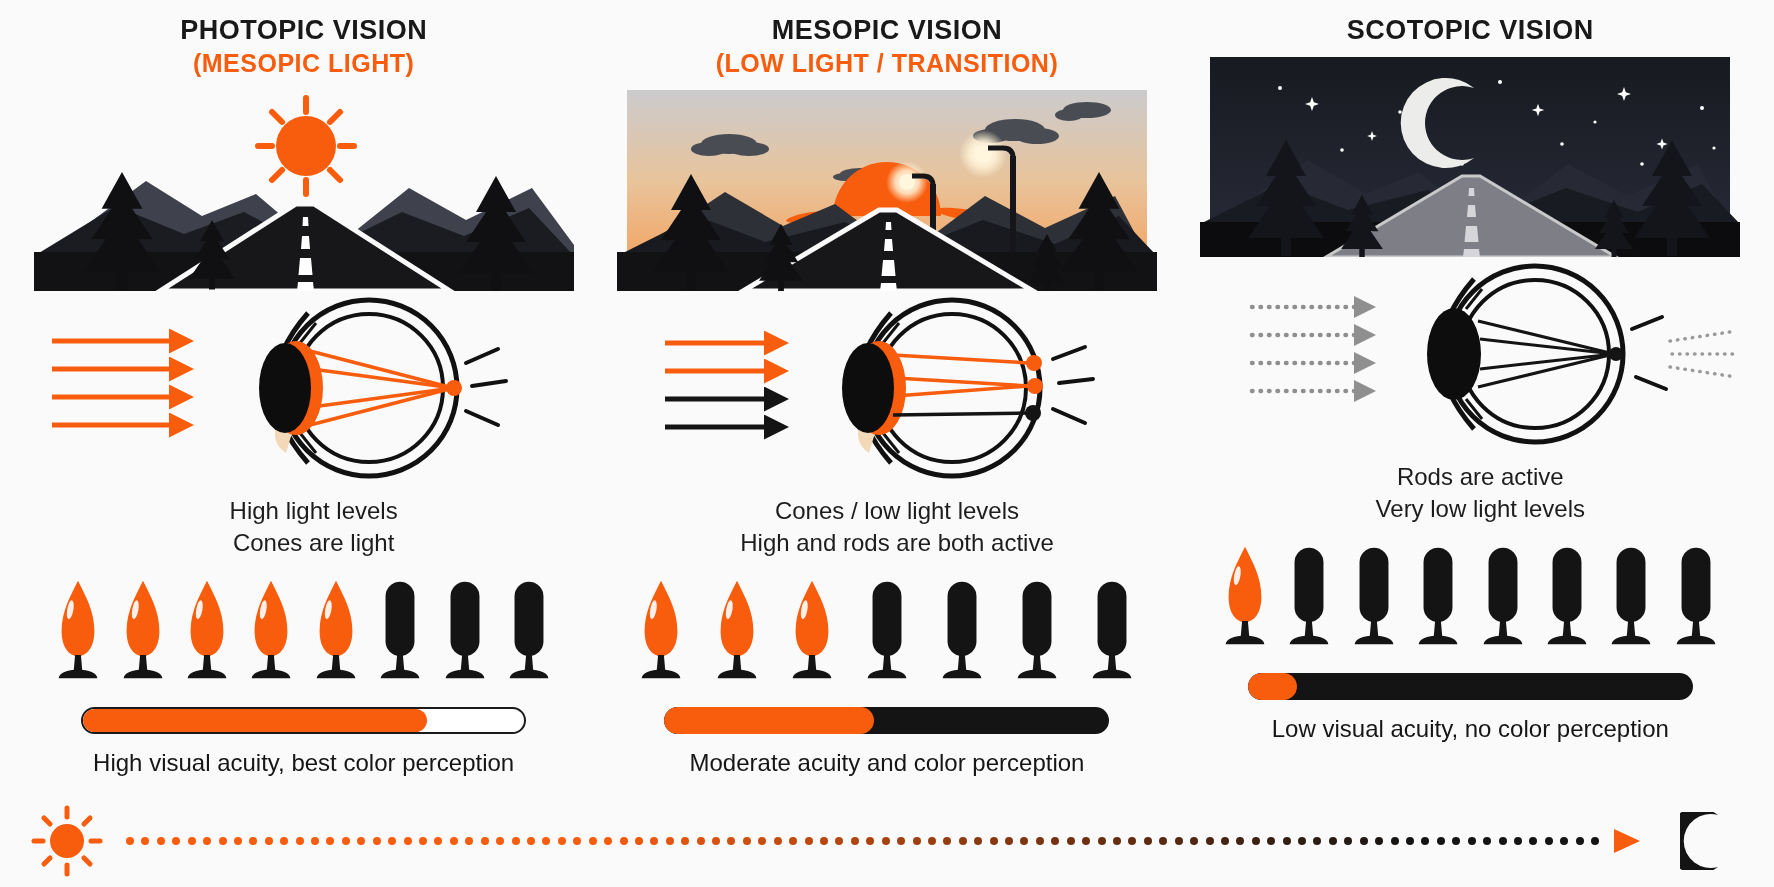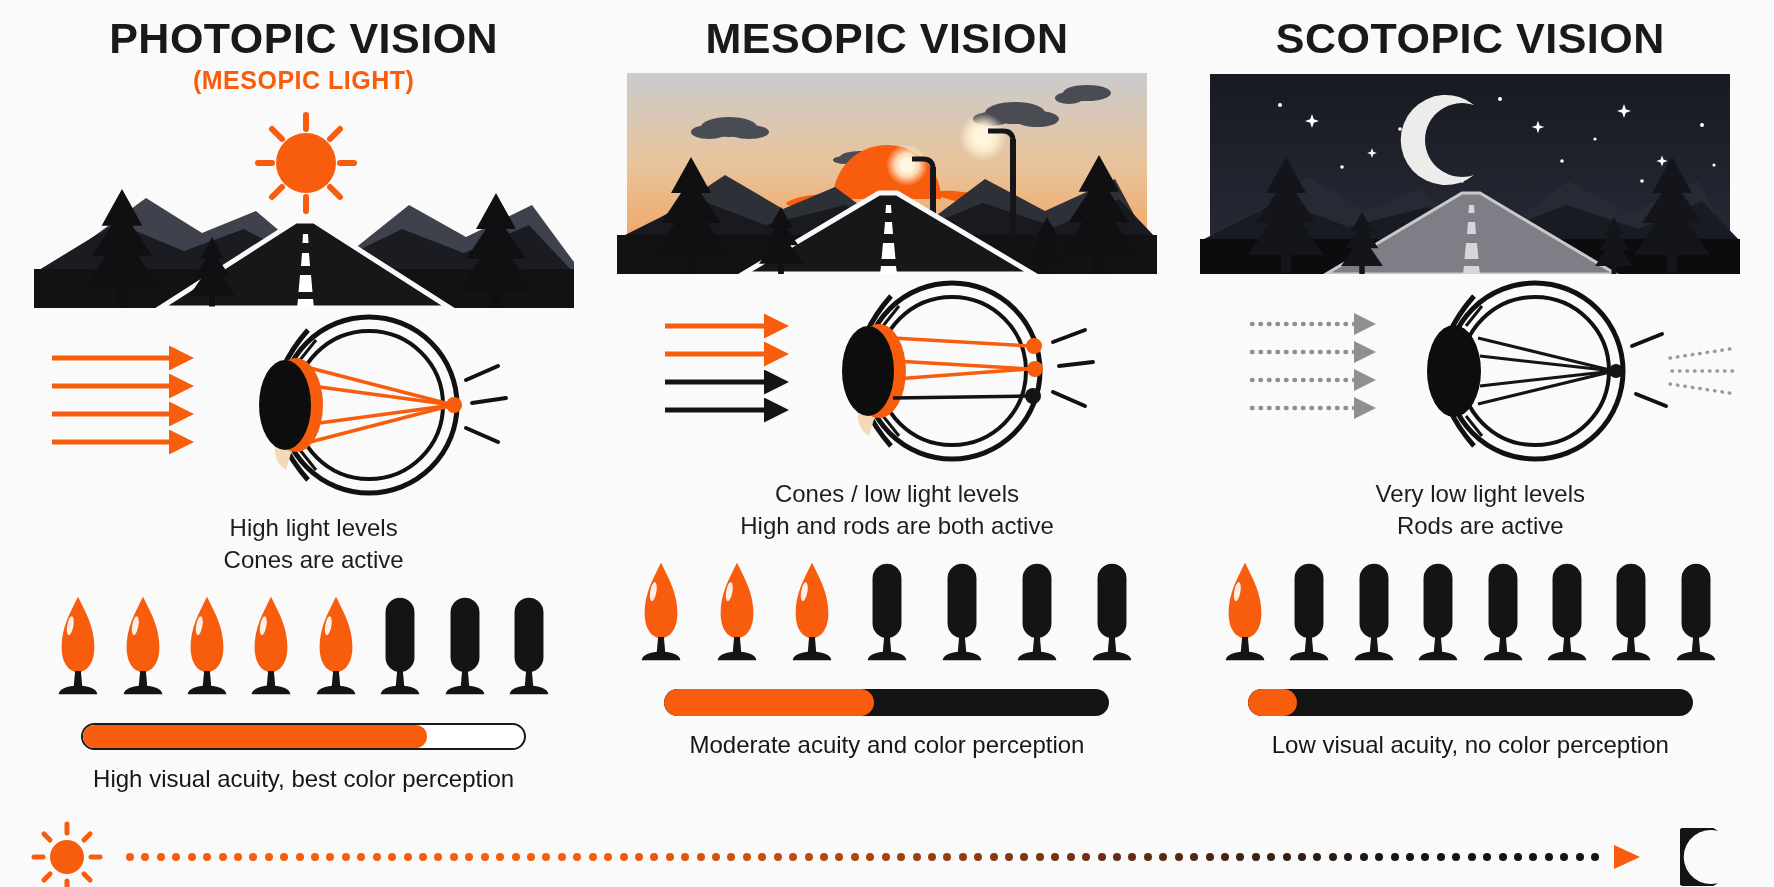--- a/index.html
+++ b/index.html
@@ -3,21 +3,21 @@
 <meta charset="utf-8">
 <style>
   html,body{margin:0;padding:0;}
   body{
     width:1774px;height:887px;overflow:hidden;background:#fafafa;
     font-family:"Liberation Sans",sans-serif;color:#1a1a1a;
   }
   :root{--accent:#F85C0D;--ink:#141414;}
   .columns{display:grid;grid-template-columns:1fr 1fr 1fr;padding:0 12px;}
   .column{display:flex;flex-direction:column;align-items:center;}
-  .col-title{margin-top:16px;font-size:43px;font-weight:bold;letter-spacing:.5px;color:#191919;line-height:1.05;}
+  .col-title{margin-top:16px;font-size:27px;font-weight:bold;letter-spacing:.5px;color:#191919;line-height:1.05;}
   .col-subtitle{margin-top:5px;font-size:25px;font-weight:bold;color:var(--accent);letter-spacing:.5px;}
   .scene{width:540px;height:205px;margin-top:8px;}
   .eye{width:540px;height:190px;margin-top:2px;}
   .desc{margin-top:12px;text-align:center;font-size:24px;line-height:1.32;color:#1d1d1d;margin-left:20px;}
   .receptors{width:505px;height:106px;margin-top:16px;display:flex;justify-content:space-between;align-items:flex-end;}
   .receptor{width:54px;height:104px;flex:none;}
   .bar{position:relative;width:445px;height:27px;border-radius:15px;margin-top:26px;overflow:hidden;box-sizing:border-box;}
   .track-outline{background:#ffffff;border:2.5px solid #1a1a1a;}
   .track-black{background:var(--ink);}
   .bar-fill{position:absolute;left:0;top:0;bottom:0;border-radius:15px;background:var(--accent);}
@@ -112,21 +112,21 @@
         <g stroke="#111111" stroke-width="4" stroke-linecap="round">
           <line x1="432" y1="70" x2="464" y2="56"></line>
           <line x1="438" y1="93" x2="472" y2="88"></line>
           <line x1="432" y1="118" x2="464" y2="132"></line>
         </g>
       </g>
     </svg>
 
     <div class="desc">
       <div>High light levels</div>
-      <div>Cones are active</div>
+      <div>Cones are light</div>
     </div>
 
     <div class="receptors">
         <svg class="receptor" viewBox="0 0 56 106">
   <path d="M28,3 C36,19 45,35 45,55 C45,71 38,81 28,81 C18,81 11,71 11,55 C11,35 20,19 28,3 Z" fill="#F85C0D"></path>
   <ellipse cx="20" cy="33" rx="3.2" ry="10" transform="rotate(10 20 33)" fill="#ffffff" opacity="0.9"></ellipse>
           <path d="M25,80 L31,80 L32.5,97 L23.5,97 Z" fill="#141414"></path>
   <path d="M8,104 C8,99 17,95 28,95 C39,95 48,99 48,104 Z" fill="#141414"></path>
         </svg>
         <svg class="receptor" viewBox="0 0 56 106">
@@ -171,20 +171,21 @@
       </div>
 
     <div class="bar track-outline">
       <div class="bar-fill" style="width: 78%;"></div>
     </div>
     <div class="caption">High visual acuity, best color perception</div>
   </section>
 
   <section class="column">
     <div class="col-title">MESOPIC VISION</div>
+    <div class="col-subtitle">(LOW LIGHT / TRANSITION)</div>
 
     <svg class="scene" viewBox="0 0 540 205">
       <defs>
         <g id="pineB">
           <path d="M0,-100 L20,-64 L10,-64 L30,-34 L16,-34 L38,-2 L5,-2 L5,16 L-5,16 L-5,-2 L-38,-2 L-16,-34 L-30,-34 L-10,-64 L-20,-64 Z"></path>
         </g>
         <linearGradient id="skyM" x1="0" y1="0" x2="0" y2="1">
           <stop offset="0%" stop-color="#cbcbcd"></stop>
           <stop offset="55%" stop-color="#e8c49c"></stop>
           <stop offset="100%" stop-color="#f2a869"></stop>
@@ -433,22 +434,22 @@
         </g>
         <g stroke="#9a9a9a" stroke-width="3.5" stroke-linecap="round" stroke-dasharray="0.5 7">
           <line x1="470" y1="82" x2="536" y2="72"></line>
           <line x1="472" y1="95" x2="538" y2="95"></line>
           <line x1="470" y1="108" x2="536" y2="118"></line>
         </g>
       </g>
     </svg>
 
     <div class="desc">
+      <div>Rods are active</div>
       <div>Very low light levels</div>
-      <div>Rods are active</div>
     </div>
 
     <div class="receptors">
         <svg class="receptor" viewBox="0 0 56 106">
   <path d="M28,3 C36,19 45,35 45,55 C45,71 38,81 28,81 C18,81 11,71 11,55 C11,35 20,19 28,3 Z" fill="#F85C0D"></path>
   <ellipse cx="20" cy="33" rx="3.2" ry="10" transform="rotate(10 20 33)" fill="#ffffff" opacity="0.9"></ellipse>
           <path d="M25,80 L31,80 L32.5,97 L23.5,97 Z" fill="#141414"></path>
   <path d="M8,104 C8,99 17,95 28,95 C39,95 48,99 48,104 Z" fill="#141414"></path>
         </svg>
         <svg class="receptor" viewBox="0 0 56 106">

